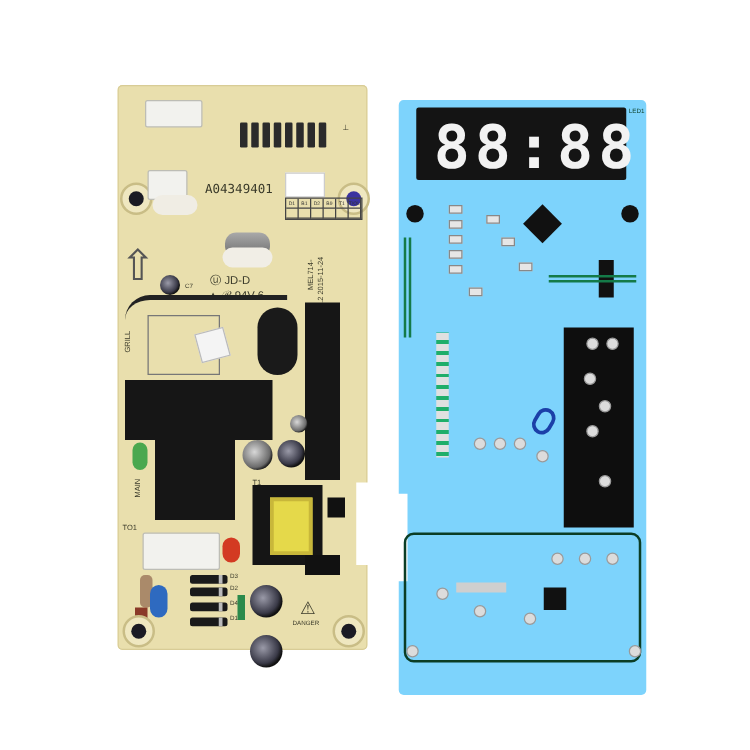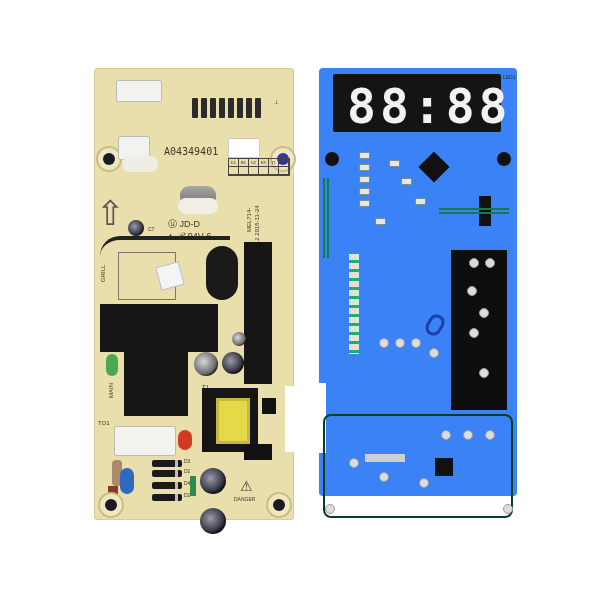--- a/index.html
+++ b/index.html
@@ -19,21 +19,21 @@
   .res-row{position:absolute;display:flex;gap:3px;}
   .res-row span{display:block;width:6px;height:20px;background:#2b2b2b;border-radius:1px;}
   .diode{position:absolute;height:7px;width:30px;background:#1a1a1a;border-radius:2px;}
   .diode::after{content:"";position:absolute;right:4px;top:0;width:3px;height:7px;background:#bbb;}
   .transformer{position:absolute;background:#151515;}
   .transformer .core{position:absolute;left:14px;top:10px;width:28px;height:40px;background:#e5d94a;border:3px solid #c8b73a;}
   .label-white{position:absolute;background:#fff;border:1px solid #ccc;}
   .grid-box{position:absolute;display:grid;grid-template-columns:repeat(6,1fr);border:1px solid #444;font-size:4px;color:#333;}
   .grid-box span{border-right:1px solid #444;border-bottom:1px solid #444;height:7px;text-align:center;line-height:7px;}
   
-  .board-right{left:319px;top:68px;width:198px;height:428px;background:#3b82f6;border-radius:4px;}
+  .board-right{left:319px;top:80px;width:198px;height:476px;background:#7dd3fc;border-radius:4px;}
   .board-right .notch{position:absolute;left:-1px;top:315px;width:8px;height:70px;background:#fff;}
   .display{position:absolute;left:14px;top:6px;width:168px;height:58px;background:#141414;border-radius:2px;}
   .digits{position:absolute;left:14px;top:4px;font-family:"DejaVu Sans Mono",monospace;font-size:48px;color:#f2f2f2;letter-spacing:4px;font-weight:bold;}
   .hole-r{position:absolute;width:14px;height:14px;border-radius:50%;background:#111;}
   .trace{position:absolute;border:1px solid #147a48;}
   .pad{position:absolute;width:8px;height:8px;border-radius:50%;background:#dcdcdc;border:1px solid #9a9a9a;}
   .smd{position:absolute;width:9px;height:5px;background:#e6e6e6;border:1px solid #888;}
   .ic{position:absolute;background:#111;}
   .black-zone{position:absolute;left:132px;top:182px;width:56px;height:160px;background:#0e0e0e;}
   .outline{position:absolute;border:2px solid #0b3d25;border-radius:8px;}

